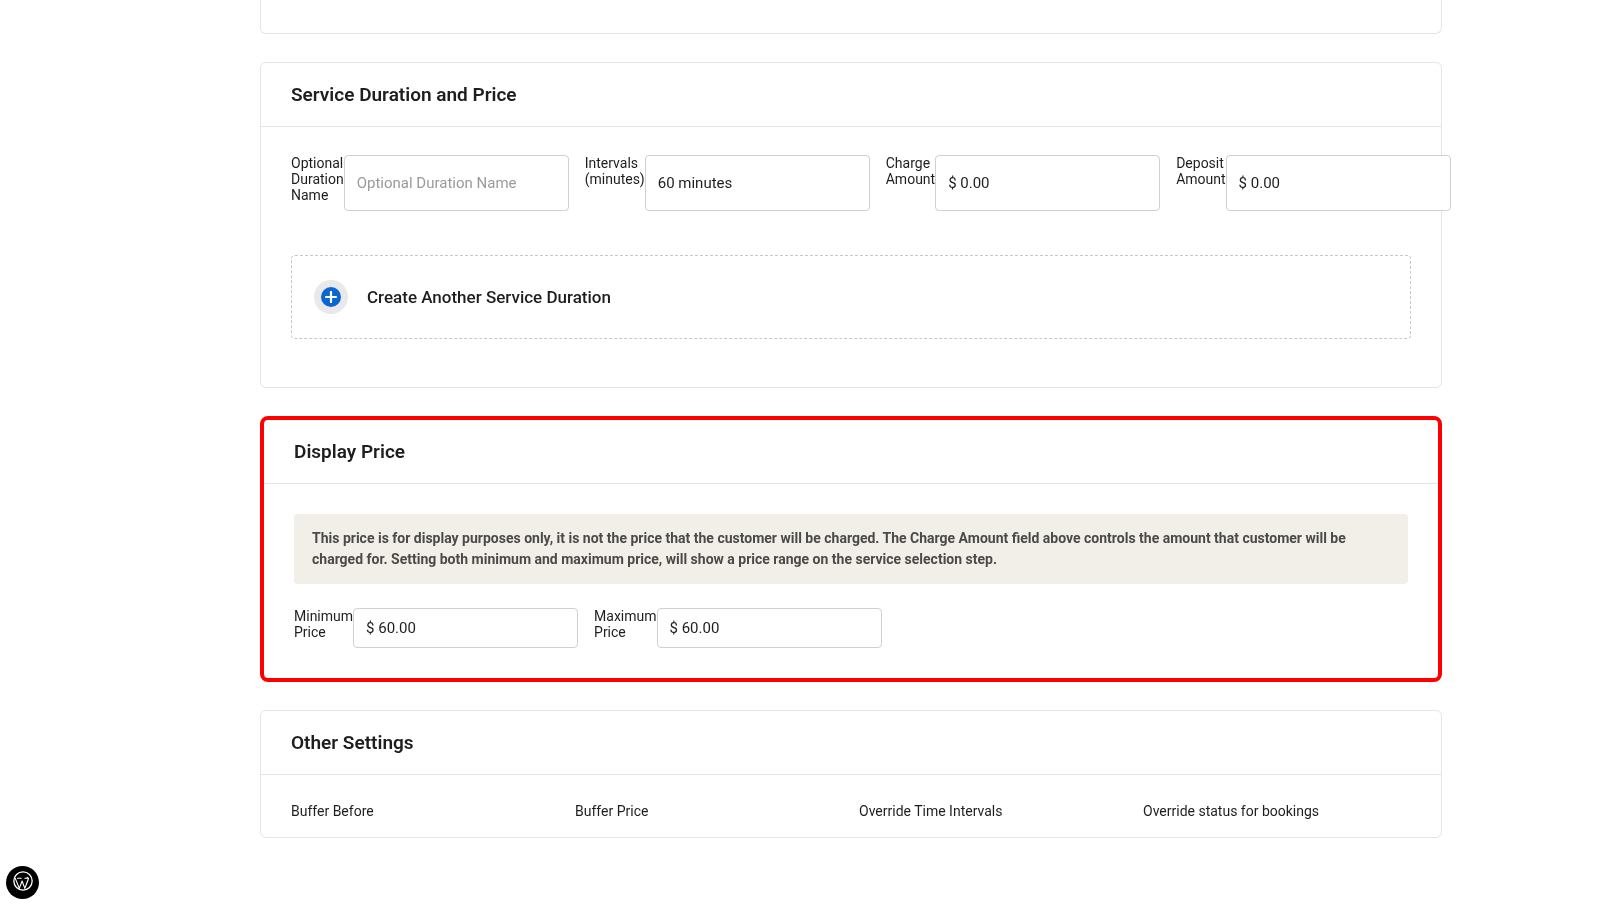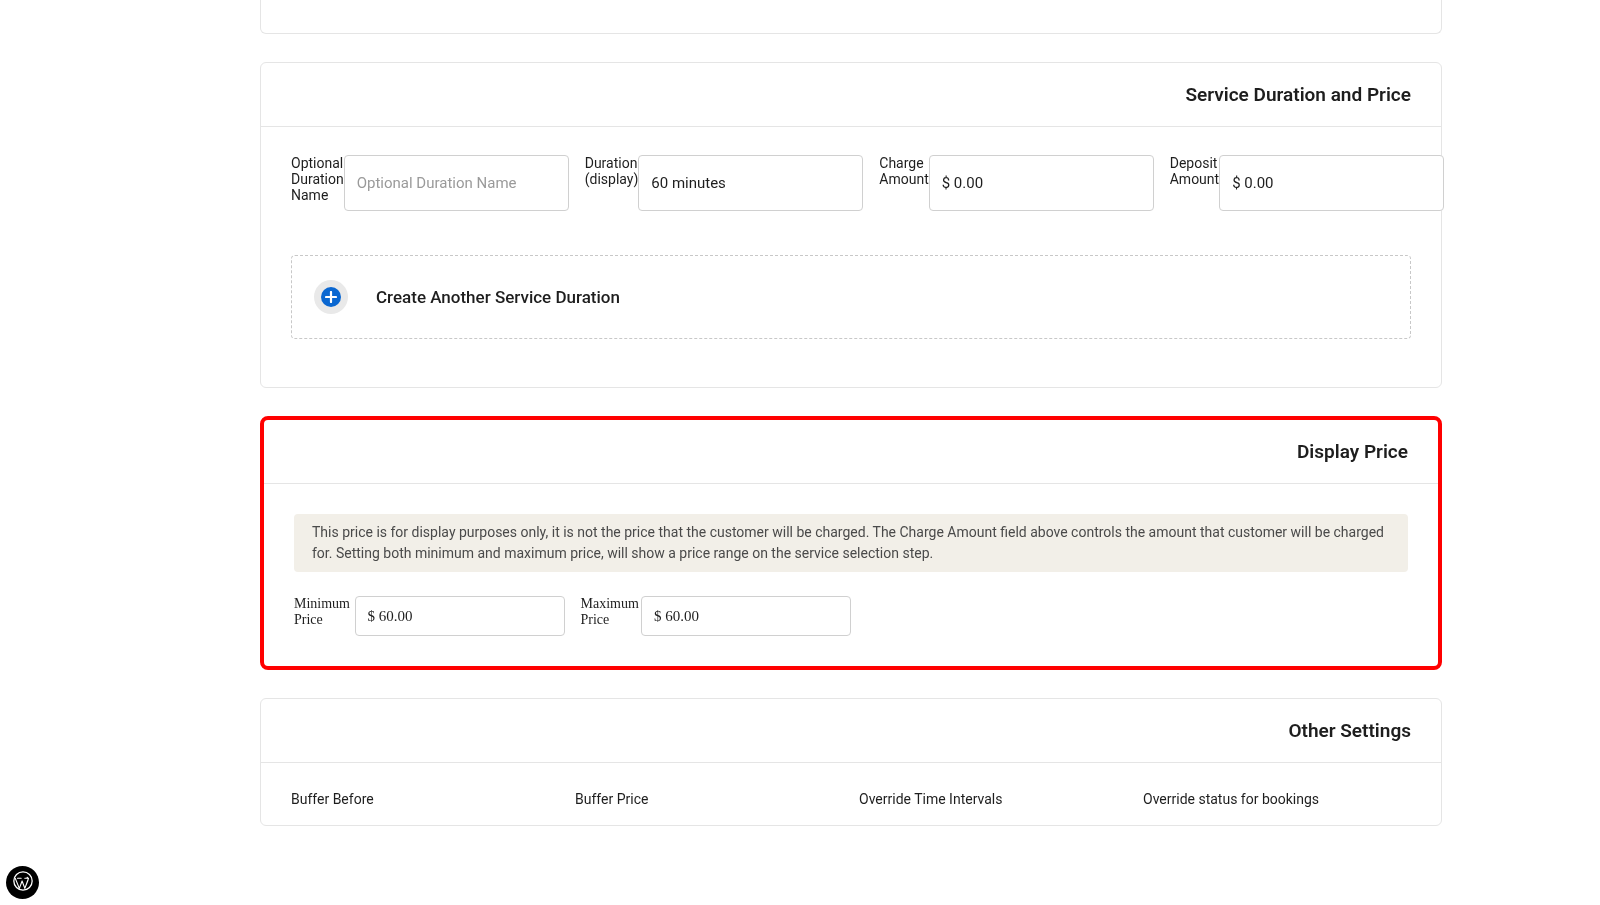--- a/index.html
+++ b/index.html
@@ -31,21 +31,20 @@
       margin-bottom: 28px;
     }
     .card-header {
       padding: 20px 30px;
       border-bottom: 1px solid #e5e5e5;
     }
     .card-title {
       font-size: 19px;
       font-weight: 600;
       color: #1e1e1e;
-      text-align: right;
     }
     .card-body {
       padding: 28px 30px 48px 30px;
     }
     .form-row {
       display: flex;
       gap: 16px;
     }
     .form-group {
       flex: 1;
@@ -71,21 +70,21 @@
     .form-input::placeholder {
       color: #9a9a9a;
     }
     .add-duration-box {
       margin-top: 44px;
       border: 1px dashed #c8c8c8;
       border-radius: 4px;
       padding: 24px 22px;
       display: flex;
       align-items: center;
-      gap: 28px;
+      gap: 19px;
       cursor: pointer;
     }
     .plus-icon-wrap {
       width: 34px;
       height: 34px;
       border-radius: 50%;
       background: #e9e9e9;
       display: flex;
       align-items: center;
       justify-content: center;
@@ -109,34 +108,34 @@
       font-weight: 500;
       color: #1e1e1e;
     }
     .highlighted {
       border: 4px solid #ff0000;
       border-radius: 8px;
     }
     .info-box {
       background: #f2efe8;
       border-radius: 4px;
-      padding: 8px 18px;
+      padding: 14px 18px;
       font-size: 14px;
       color: #4a4a4a;
       line-height: 1.5;
       margin-bottom: 24px;
+      font-weight: bold;
     }
     .display-price-body {
       padding: 30px 30px 30px 30px;
     }
     .display-price-row {
       display: flex;
       gap: 16px;
       width: 50%;
-      font-family: Liberation Serif, serif;
     }
     .other-body {
       padding: 28px 30px 10px 30px;
     }
     .wp-badge {
       position: fixed;
       left: 6px;
       bottom: 6px;
       width: 33px;
       height: 33px;
@@ -162,21 +161,21 @@
     <div class="card-header">
       <h2 class="card-title">Service Duration and Price</h2>
     </div>
     <div class="card-body">
       <div class="form-row">
         <div class="form-group">
           <label class="form-label">Optional Duration Name</label>
           <input class="form-input" type="text" placeholder="Optional Duration Name" style="">
         </div>
         <div class="form-group">
-          <label class="form-label">Duration (display)</label>
+          <label class="form-label">Intervals (minutes)</label>
           <input class="form-input" type="text" value="60 minutes" style="">
         </div>
         <div class="form-group">
           <label class="form-label">Charge Amount</label>
           <input class="form-input" type="text" value="$ 0.00" style="">
         </div>
         <div class="form-group">
           <label class="form-label">Deposit Amount</label>
           <input class="form-input" type="text" value="$ 0.00" style="">
         </div>

